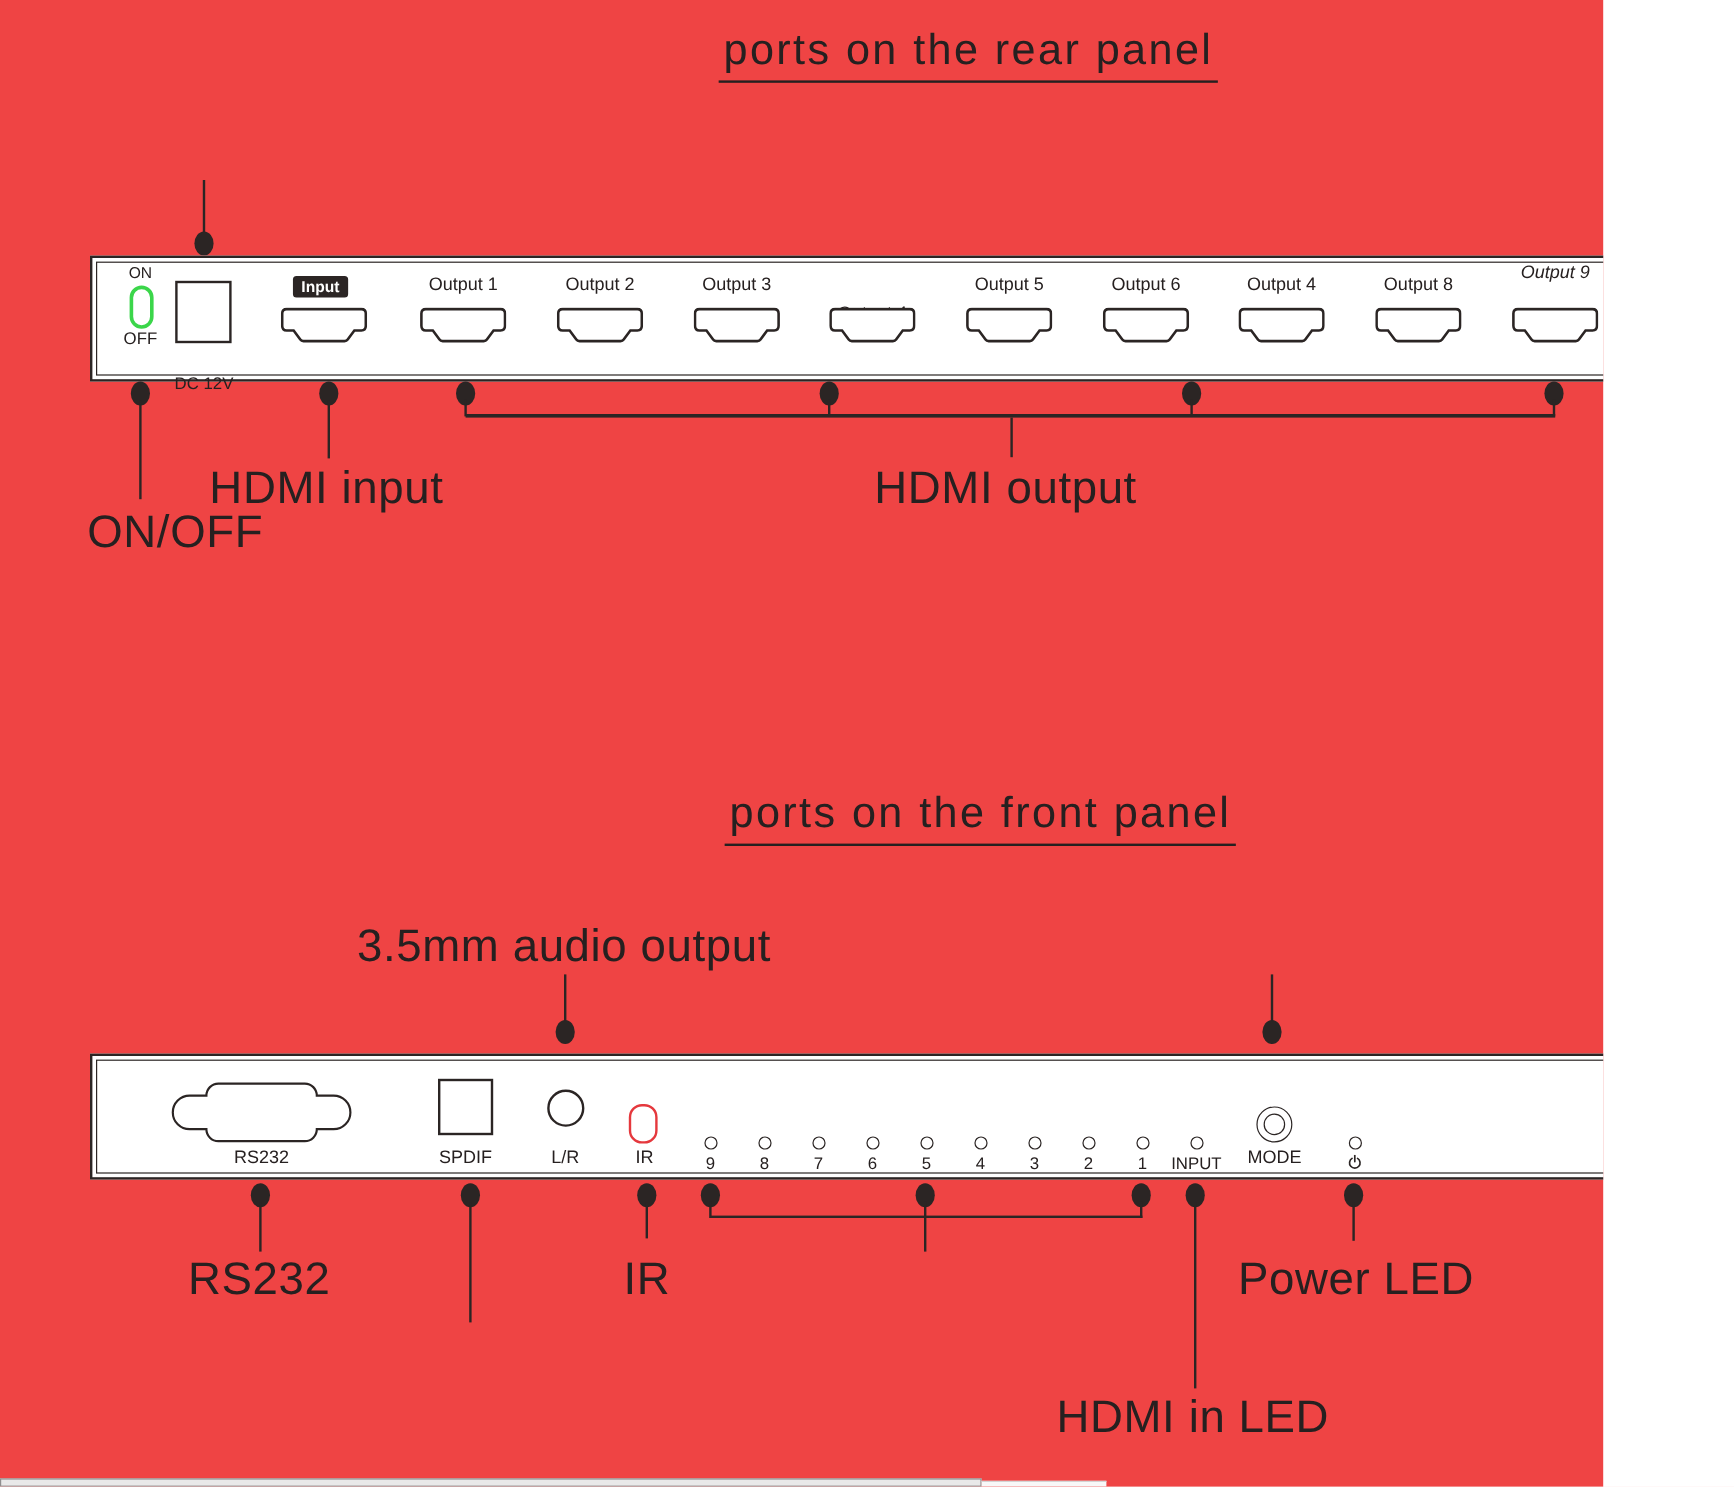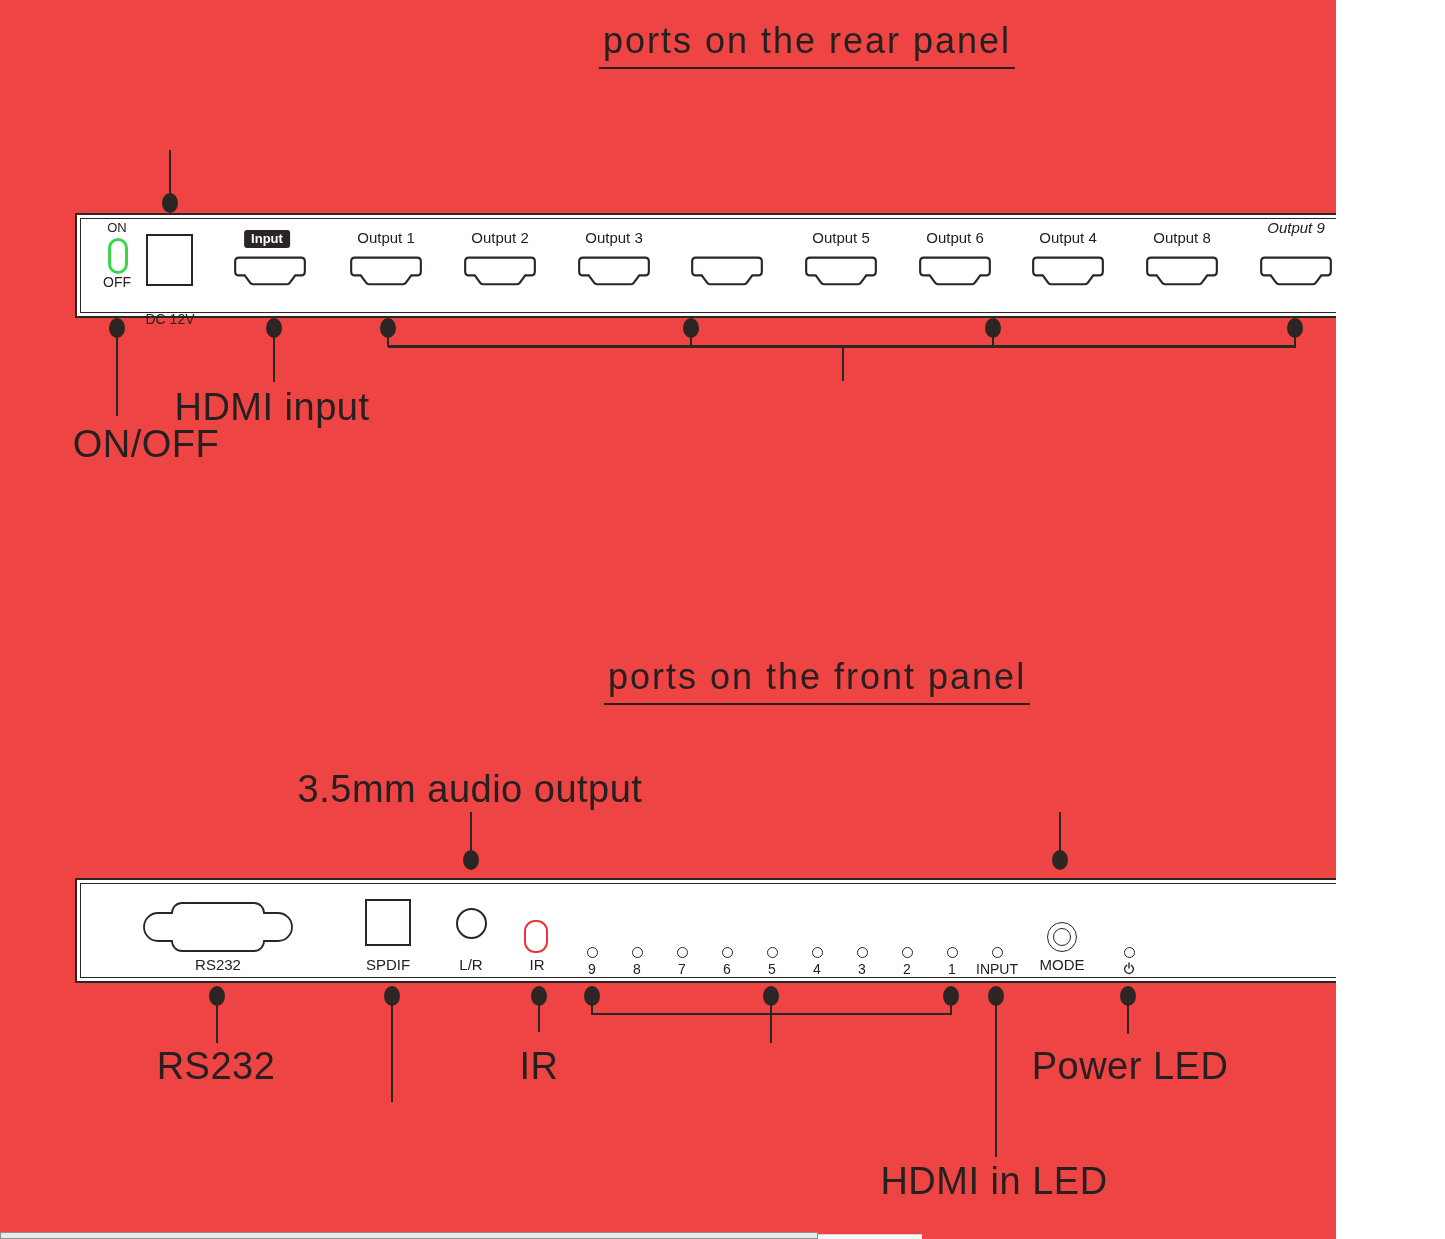--- a/index.html
+++ b/index.html
@@ -147,20 +147,21 @@
   <div class="dot" style="left:388px;top:328px;"></div>
   <div class="dot" style="left:691px;top:328px;"></div>
   <div class="dot" style="left:993px;top:328px;"></div>
   <div class="dot" style="left:1295px;top:328px;"></div>
   <div class="line-v" style="left:387px;top:333px;height:14px;"></div>
   <div class="line-v" style="left:690px;top:333px;height:14px;"></div>
   <div class="line-v" style="left:992px;top:333px;height:14px;"></div>
   <div class="line-v" style="left:1294px;top:333px;height:14px;"></div>
   <div class="line-h" style="left:388px;top:345px;width:908px;border-top-width:3px;"></div>
   <div class="line-v" style="left:842px;top:348px;height:33px;"></div>
+  <div class="lbl" style="left:838px;top:386px;">HDMI output</div>
 
   <div class="title" style="left:817px;top:656px;">ports on the front panel</div>
 
   <div class="lbl" style="left:470px;top:768px;">3.5mm audio output</div>
   <div class="line-v" style="left:470px;top:812px;height:42px;"></div>
   <div class="dot" style="left:471px;top:860px;"></div>
 
   <div class="line-v" style="left:1059px;top:812px;height:42px;"></div>
   <div class="dot" style="left:1060px;top:860px;"></div>
 

